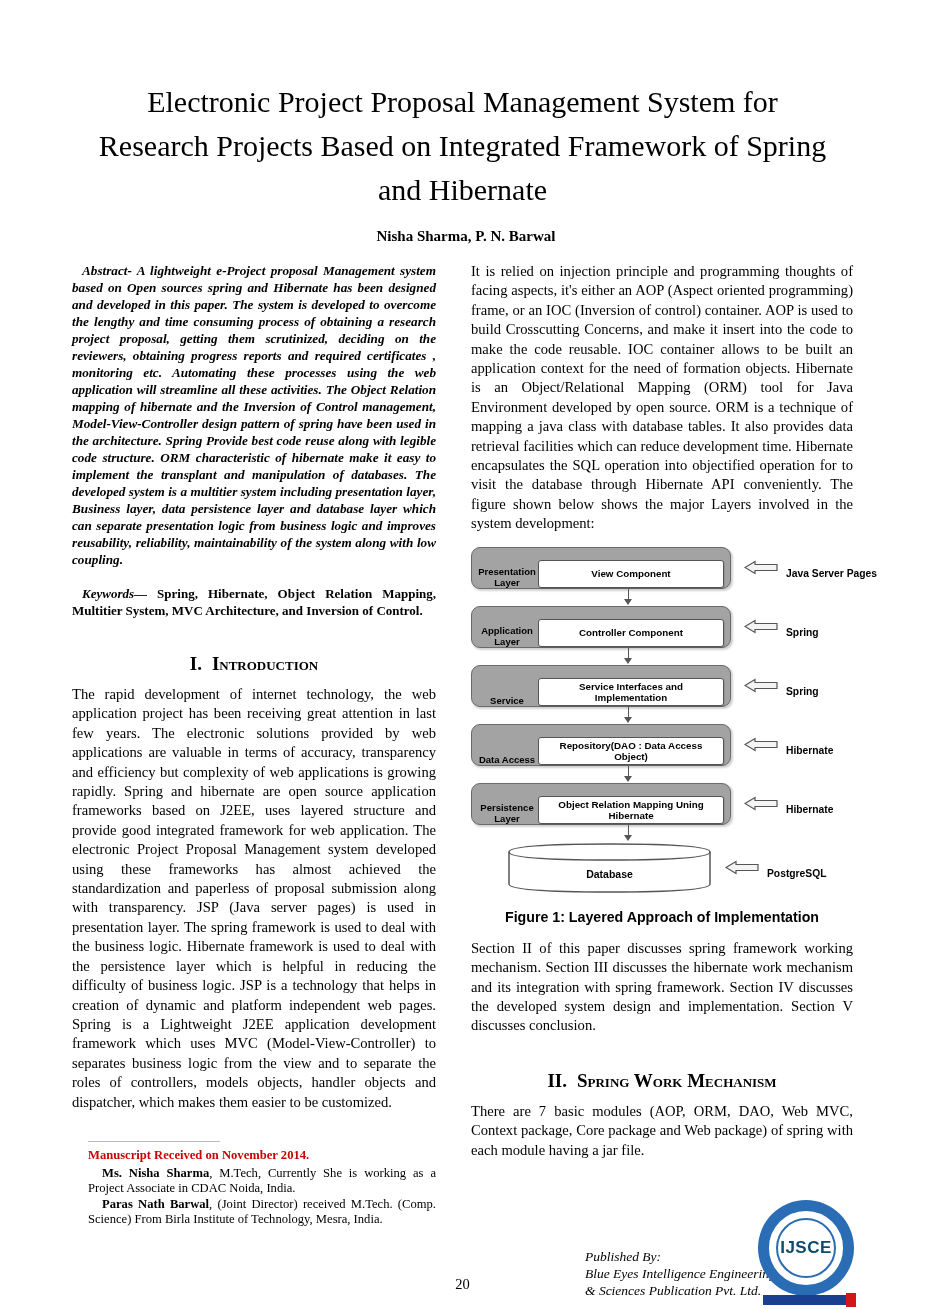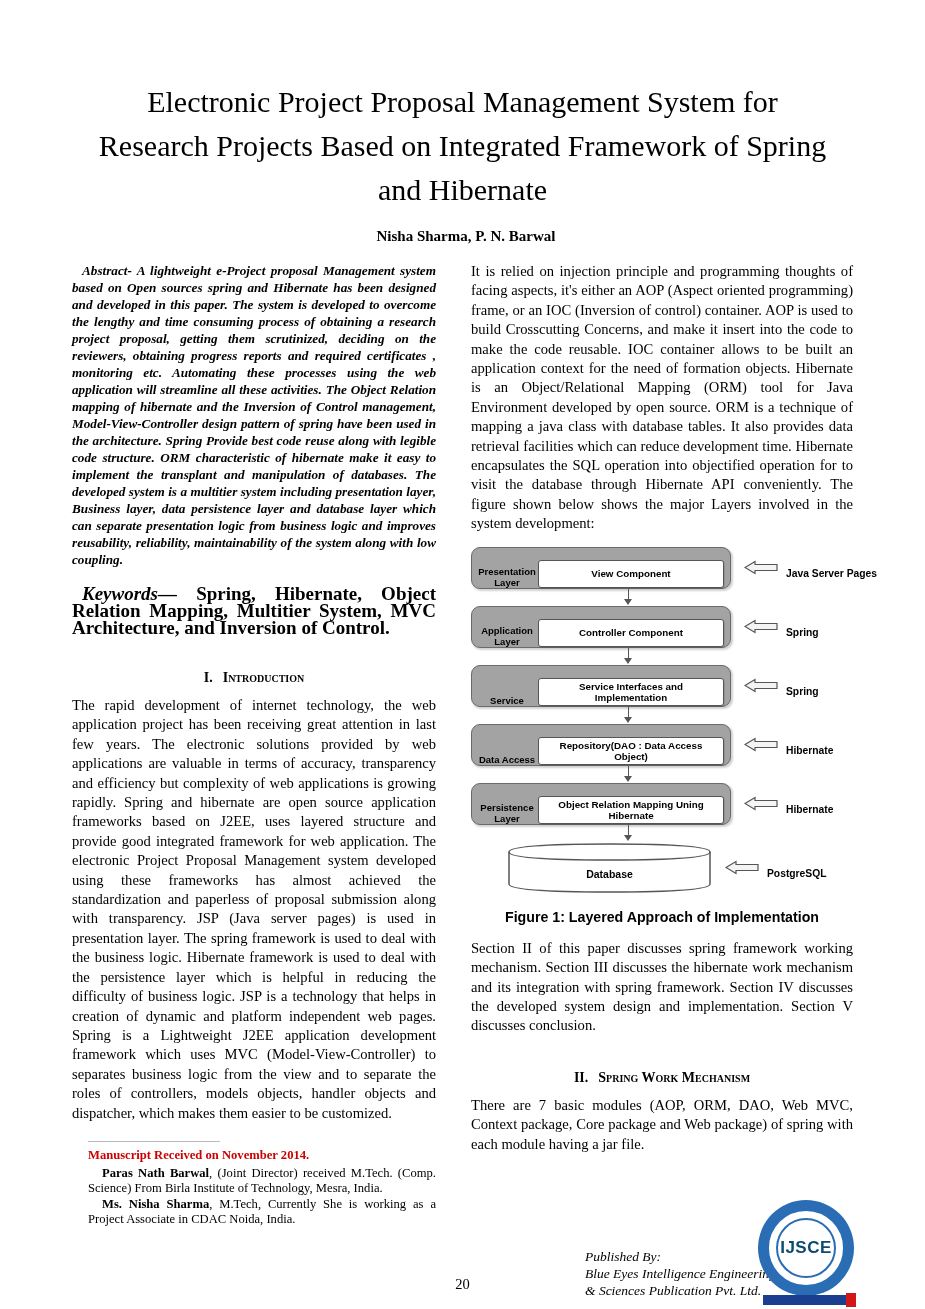--- a/index.html
+++ b/index.html
@@ -23,26 +23,26 @@
   .columns {
     position:absolute; top:262px; left:72px; right:72px; height:972px;
     display:flex; gap:35px;
   }
   .col { width:382px; position:relative; height:972px; }
   .abstract {
     font-size:13.2px; font-weight:bold; font-style:italic;
     text-align:justify; line-height:17px; text-indent:10px;
   }
   .keywords {
-    margin-top:17px; font-size:19px; font-weight:bold;
+    margin-top:17px; font-size:13px; font-weight:bold;
     text-align:justify; line-height:17px; text-indent:10px;
   }
   .kw-label { font-style:italic; }
   .section-heading {
-    text-align:center; font-weight:bold; font-size:14px; margin:34px 0 10px;
+    text-align:center; font-weight:bold; font-size:19px; margin:34px 0 10px;
   }
   .sc { font-variant:small-caps; }
   .heading-num { margin-right:10px; }
   .body-para {
     font-size:14.6px; line-height:19.4px; text-align:justify;
   }
   .footnote {
     position:absolute; bottom:6px; left:16px; right:0;
     font-size:12.6px; line-height:15.6px; text-align:justify;
   }
@@ -137,22 +137,22 @@
 
       <div class="section-heading">
         <span class="heading-num">I.</span><span class="sc">Introduction</span>
       </div>
 
       <p class="body-para">The rapid development of internet technology, the web application project has been receiving great attention in last few years. The electronic solutions provided by web applications are valuable in terms of accuracy, transparency and efficiency but complexity of web applications is growing rapidly. Spring and hibernate are open source application frameworks based on J2EE, uses layered structure and provide good integrated framework for web application. The electronic Project Proposal Management system developed using these frameworks has almost achieved the standardization and paperless of proposal submission along with transparency. JSP (Java server pages) is used in presentation layer. The spring framework is used to deal with the business logic. Hibernate framework is used to deal with the persistence layer which is helpful in reducing the difficulty of business logic. JSP is a technology that helps in creation of dynamic and platform independent web pages. Spring is a Lightweight J2EE application development framework which uses MVC (Model-View-Controller) to separates business logic from the view and to separate the roles of controllers, models objects, handler objects and dispatcher, which makes them easier to be customized.</p>
 
       <div class="footnote">
         <div class="footnote-rule"></div>
         <div class="received">Manuscript Received on November 2014.</div>
+        <div class="bio"><b>Ms. Nisha Sharma</b><span>, M.Tech, Currently She is working as a Project Associate in CDAC Noida, India.</span></div>
         <div class="bio"><b>Paras Nath Barwal</b><span>, (Joint Director) received M.Tech. (Comp. Science) From Birla Institute of Technology, Mesra, India.</span></div>
-        <div class="bio"><b>Ms. Nisha Sharma</b><span>, M.Tech, Currently She is working as a Project Associate in CDAC Noida, India.</span></div>
       </div>
     </div>
 
     <div class="col">
       <p class="body-para">It is relied on injection principle and programming thoughts of facing aspects, it's either an AOP (Aspect oriented programming) frame, or an IOC (Inversion of control) container. AOP is used to build Crosscutting Concerns, and make it insert into the code to make the code reusable. IOC container allows to be built an application context for the need of formation objects. Hibernate is an Object/Relational Mapping (ORM) tool for Java Environment developed by open source. ORM is a technique of mapping a java class with database tables. It also provides data retrieval facilities which can reduce development time. Hibernate encapsulates the SQL operation into objectified operation for to visit the database through Hibernate API conveniently. The figure shown below shows the major Layers involved in the system development:</p>
 
       <div class="figure">
 
         <div class="fig-row">
           <div class="fig-outer">

